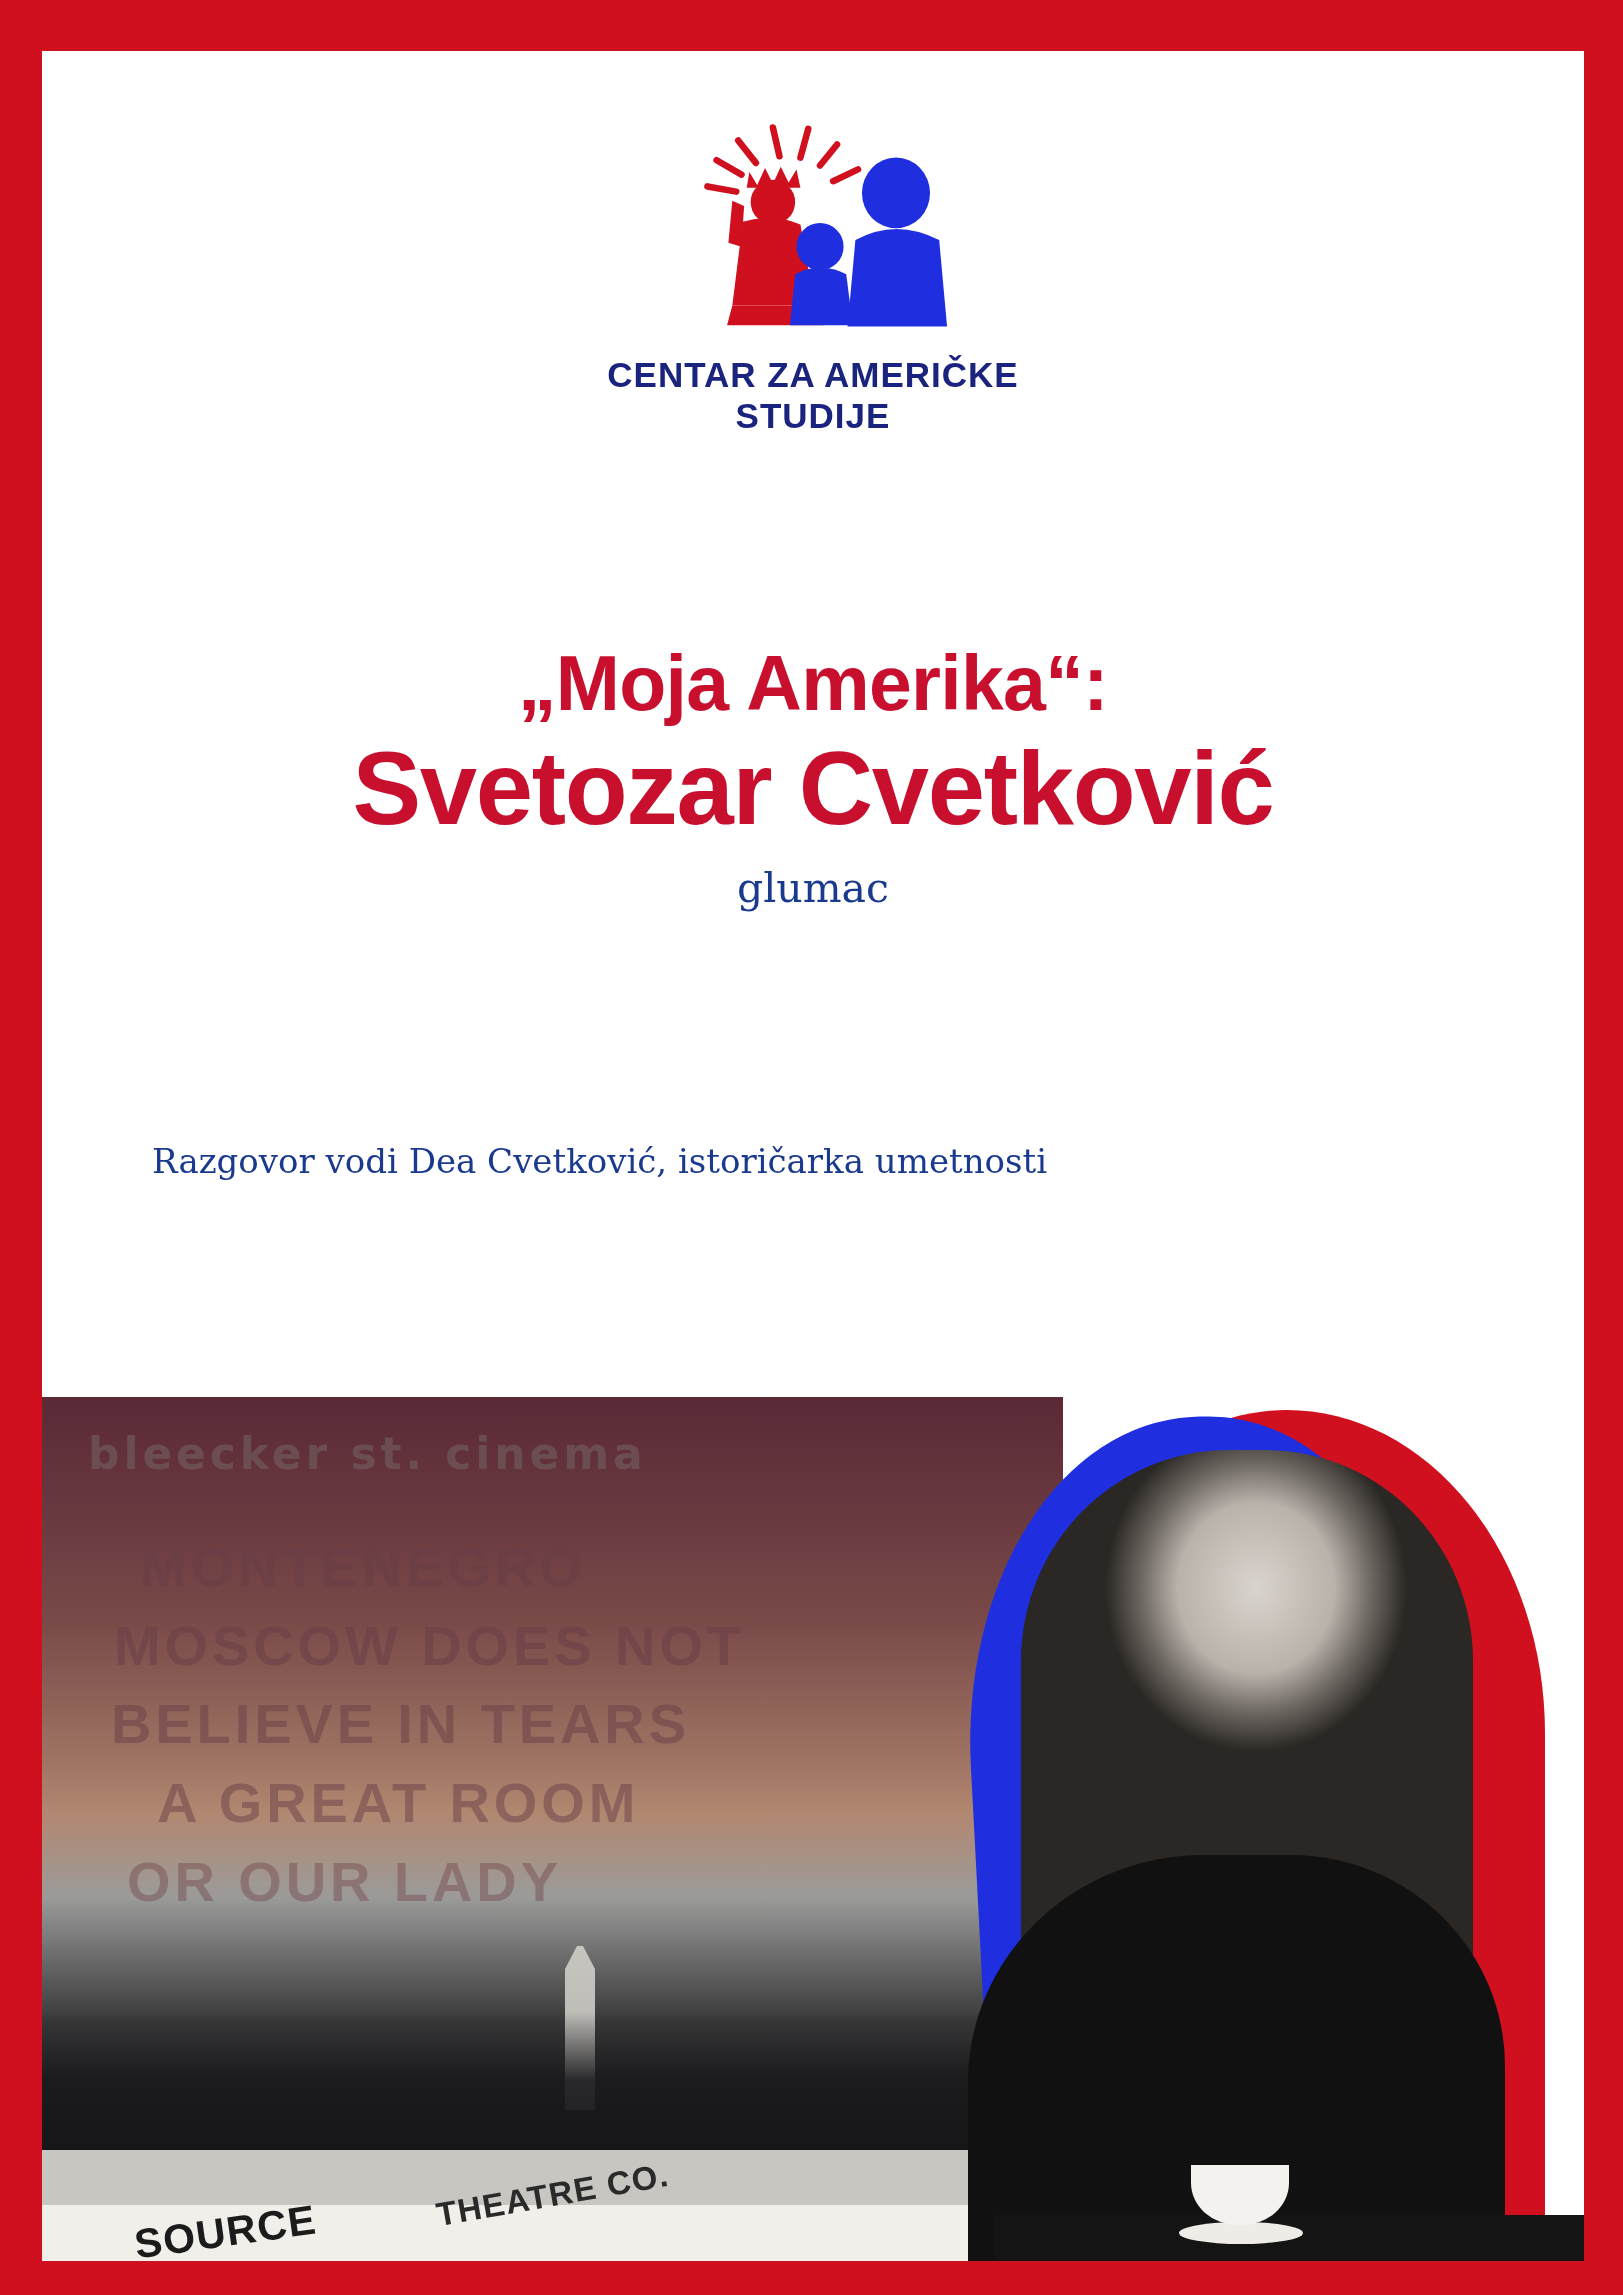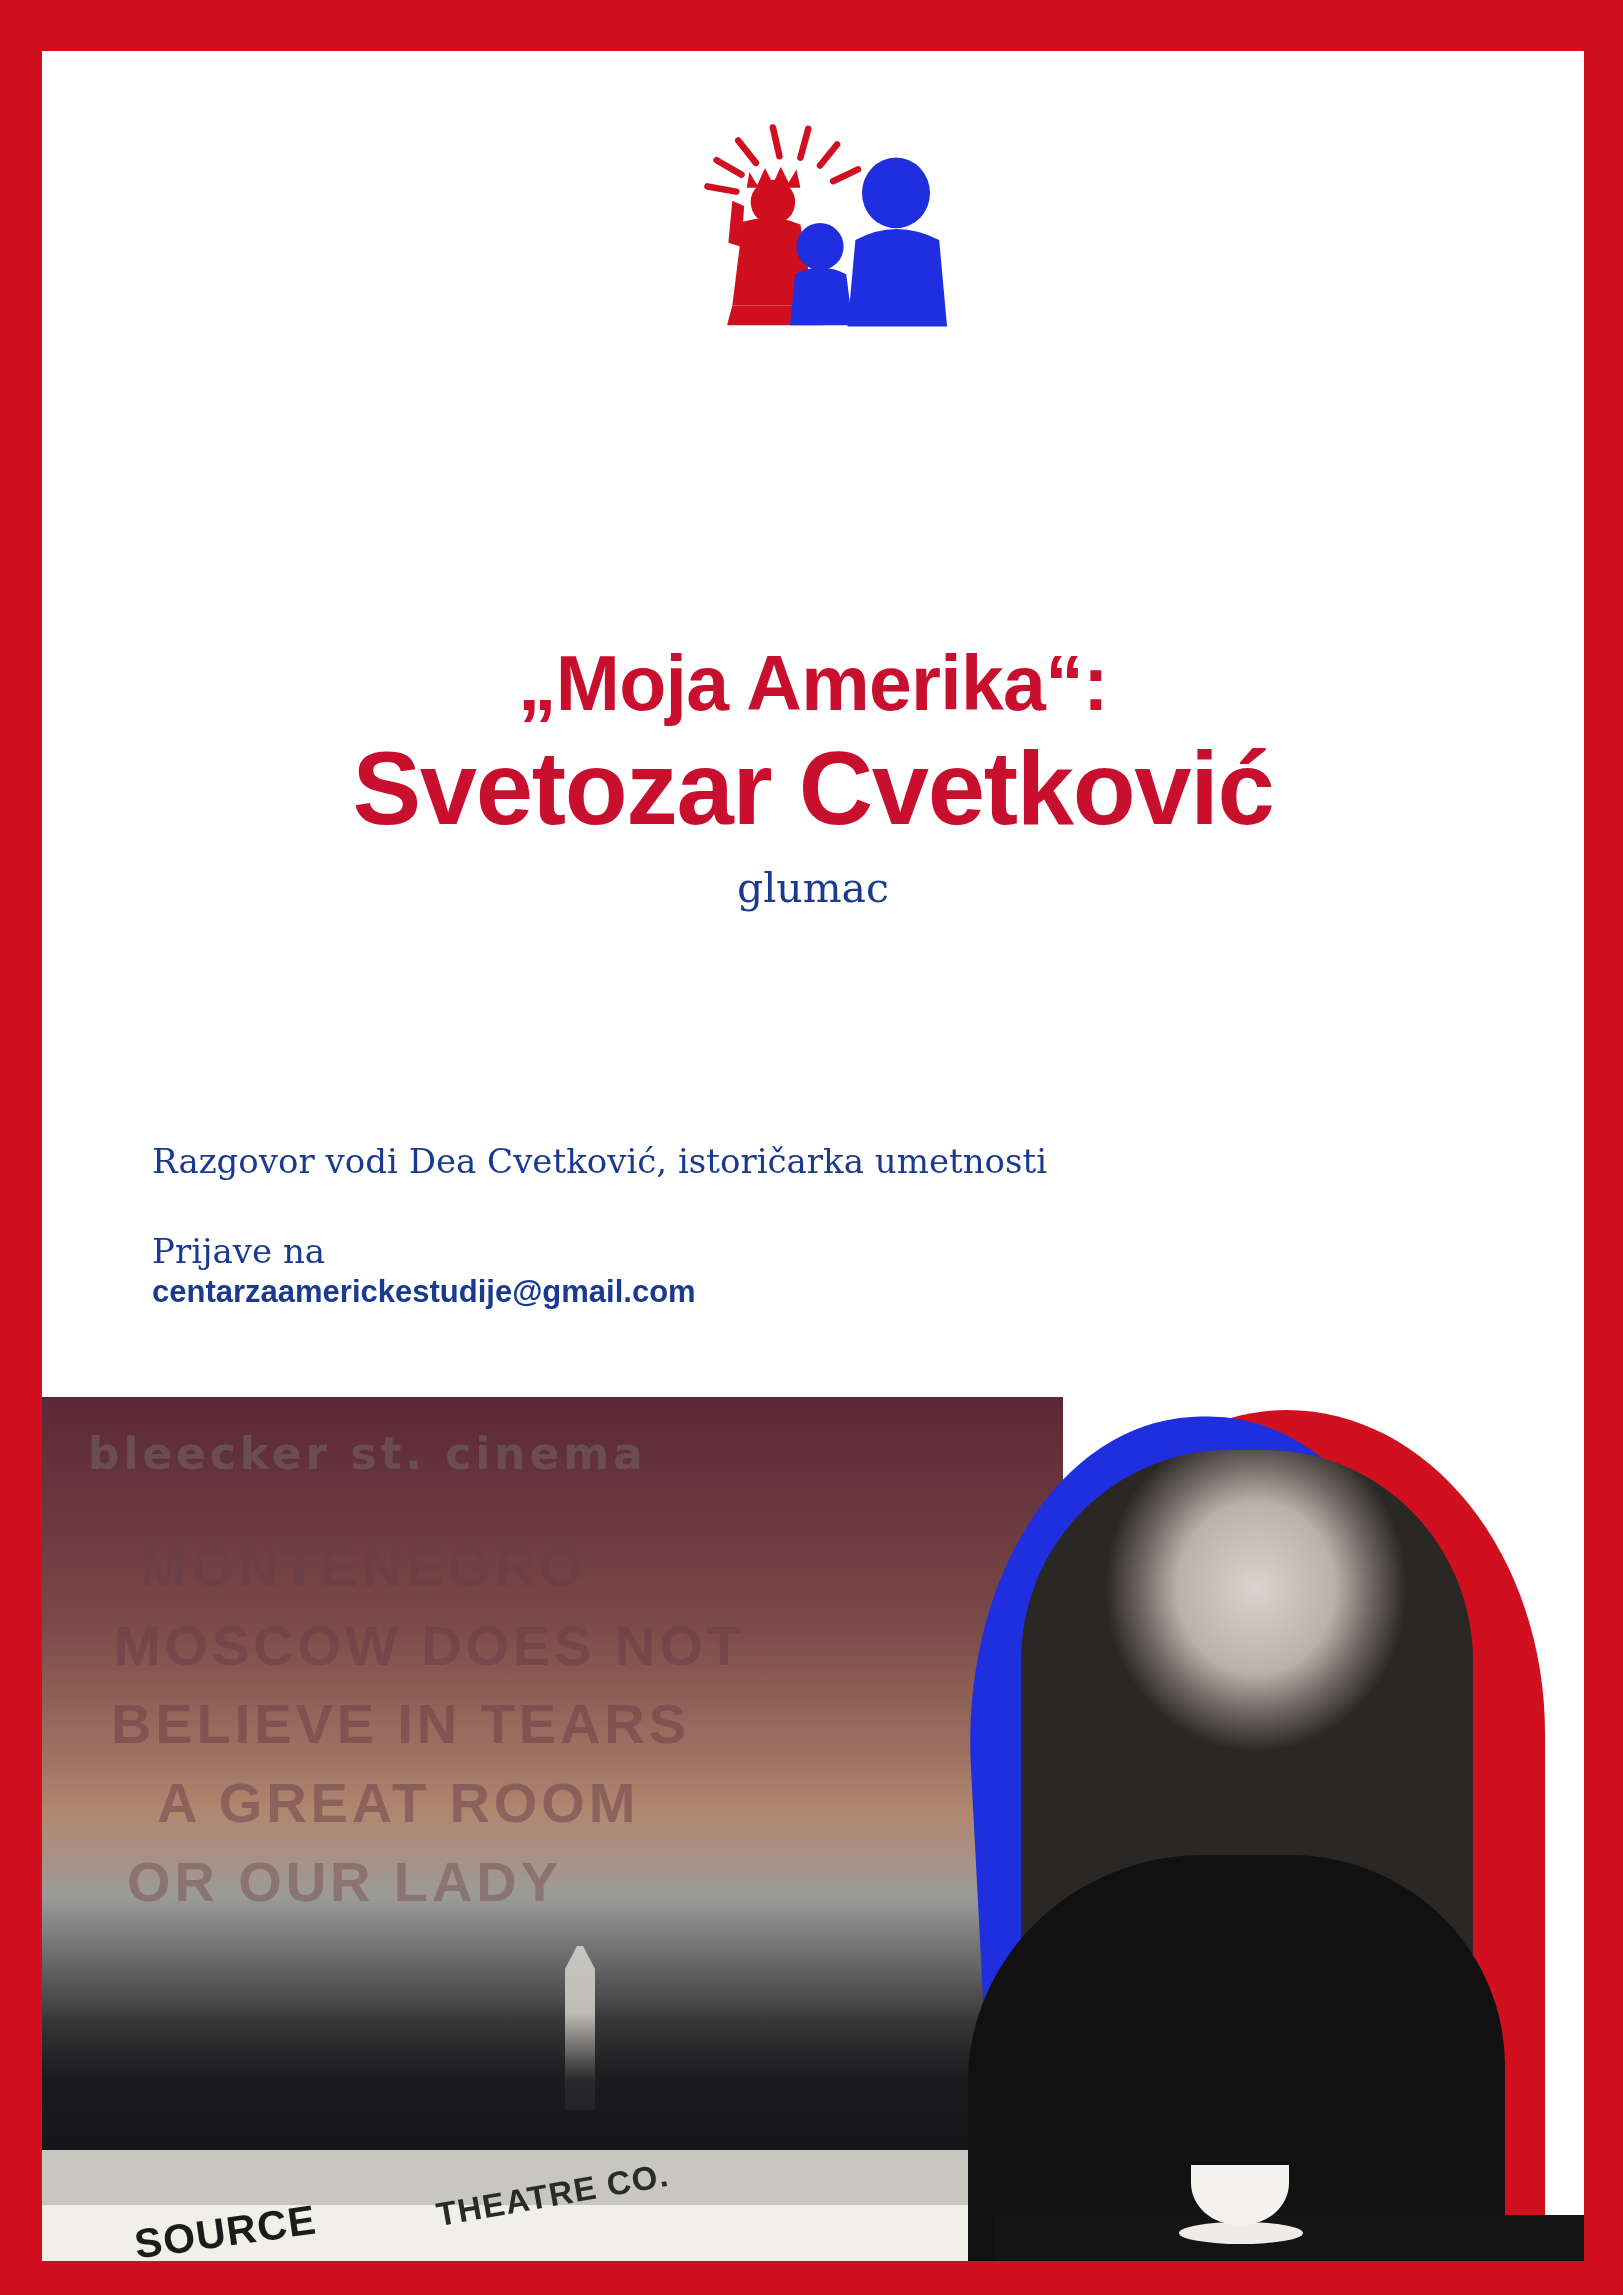--- a/index.html
+++ b/index.html
@@ -345,35 +345,35 @@
 
         <path d="M212 172 Q258 158 300 176 L322 300 L196 300 Z" fill="#d0101f"></path>
         <path d="M196 300 L330 300 L336 330 L188 330 Z" fill="#d0101f"></path>
 
         <ellipse cx="330" cy="210" rx="36" ry="36" fill="#1f2fe0"></ellipse>
         <path d="M292 252 Q330 232 370 252 L380 330 L284 330 Z" fill="#1f2fe0"></path>
 
         <ellipse cx="446" cy="128" rx="52" ry="54" fill="#1f2fe0"></ellipse>
         <path d="M384 200 Q446 166 512 200 L524 332 L372 332 Z" fill="#1f2fe0"></path>
       </svg>
+      <div class="logo-text">
+        <span>CENTAR ZA AMERIČKE</span><br>
+        <span>STUDIJE</span>
+      </div>
     </div>
 
 
     <div class="title-block">
       <div class="title-line1">„Moja Amerika“:</div>
       <div class="title-line2">Svetozar Cvetković</div>
       <div class="subtitle">glumac</div>
     </div>
 
     <div class="details">
       <div class="detail-line">Razgovor vodi Dea Cvetković, istoričarka umetnosti</div>
-      <div class="signup">
-        <span class="lbl">Prijave na</span>
-        <span class="mail">centarzaamerickestudije@gmail.com</span>
-      </div>
     </div>
 
     <div class="photo-area">
       <div class="cinema-photo">
         <div class="marquee-text">
           <div class="mq mq0">bleecker st. cinema</div>
           <div class="mq mq1">MONTENEGRO</div>
           <div class="mq mq2">MOSCOW DOES NOT</div>
           <div class="mq mq3">BELIEVE IN TEARS</div>
           <div class="mq mq4">A GREAT ROOM</div>

